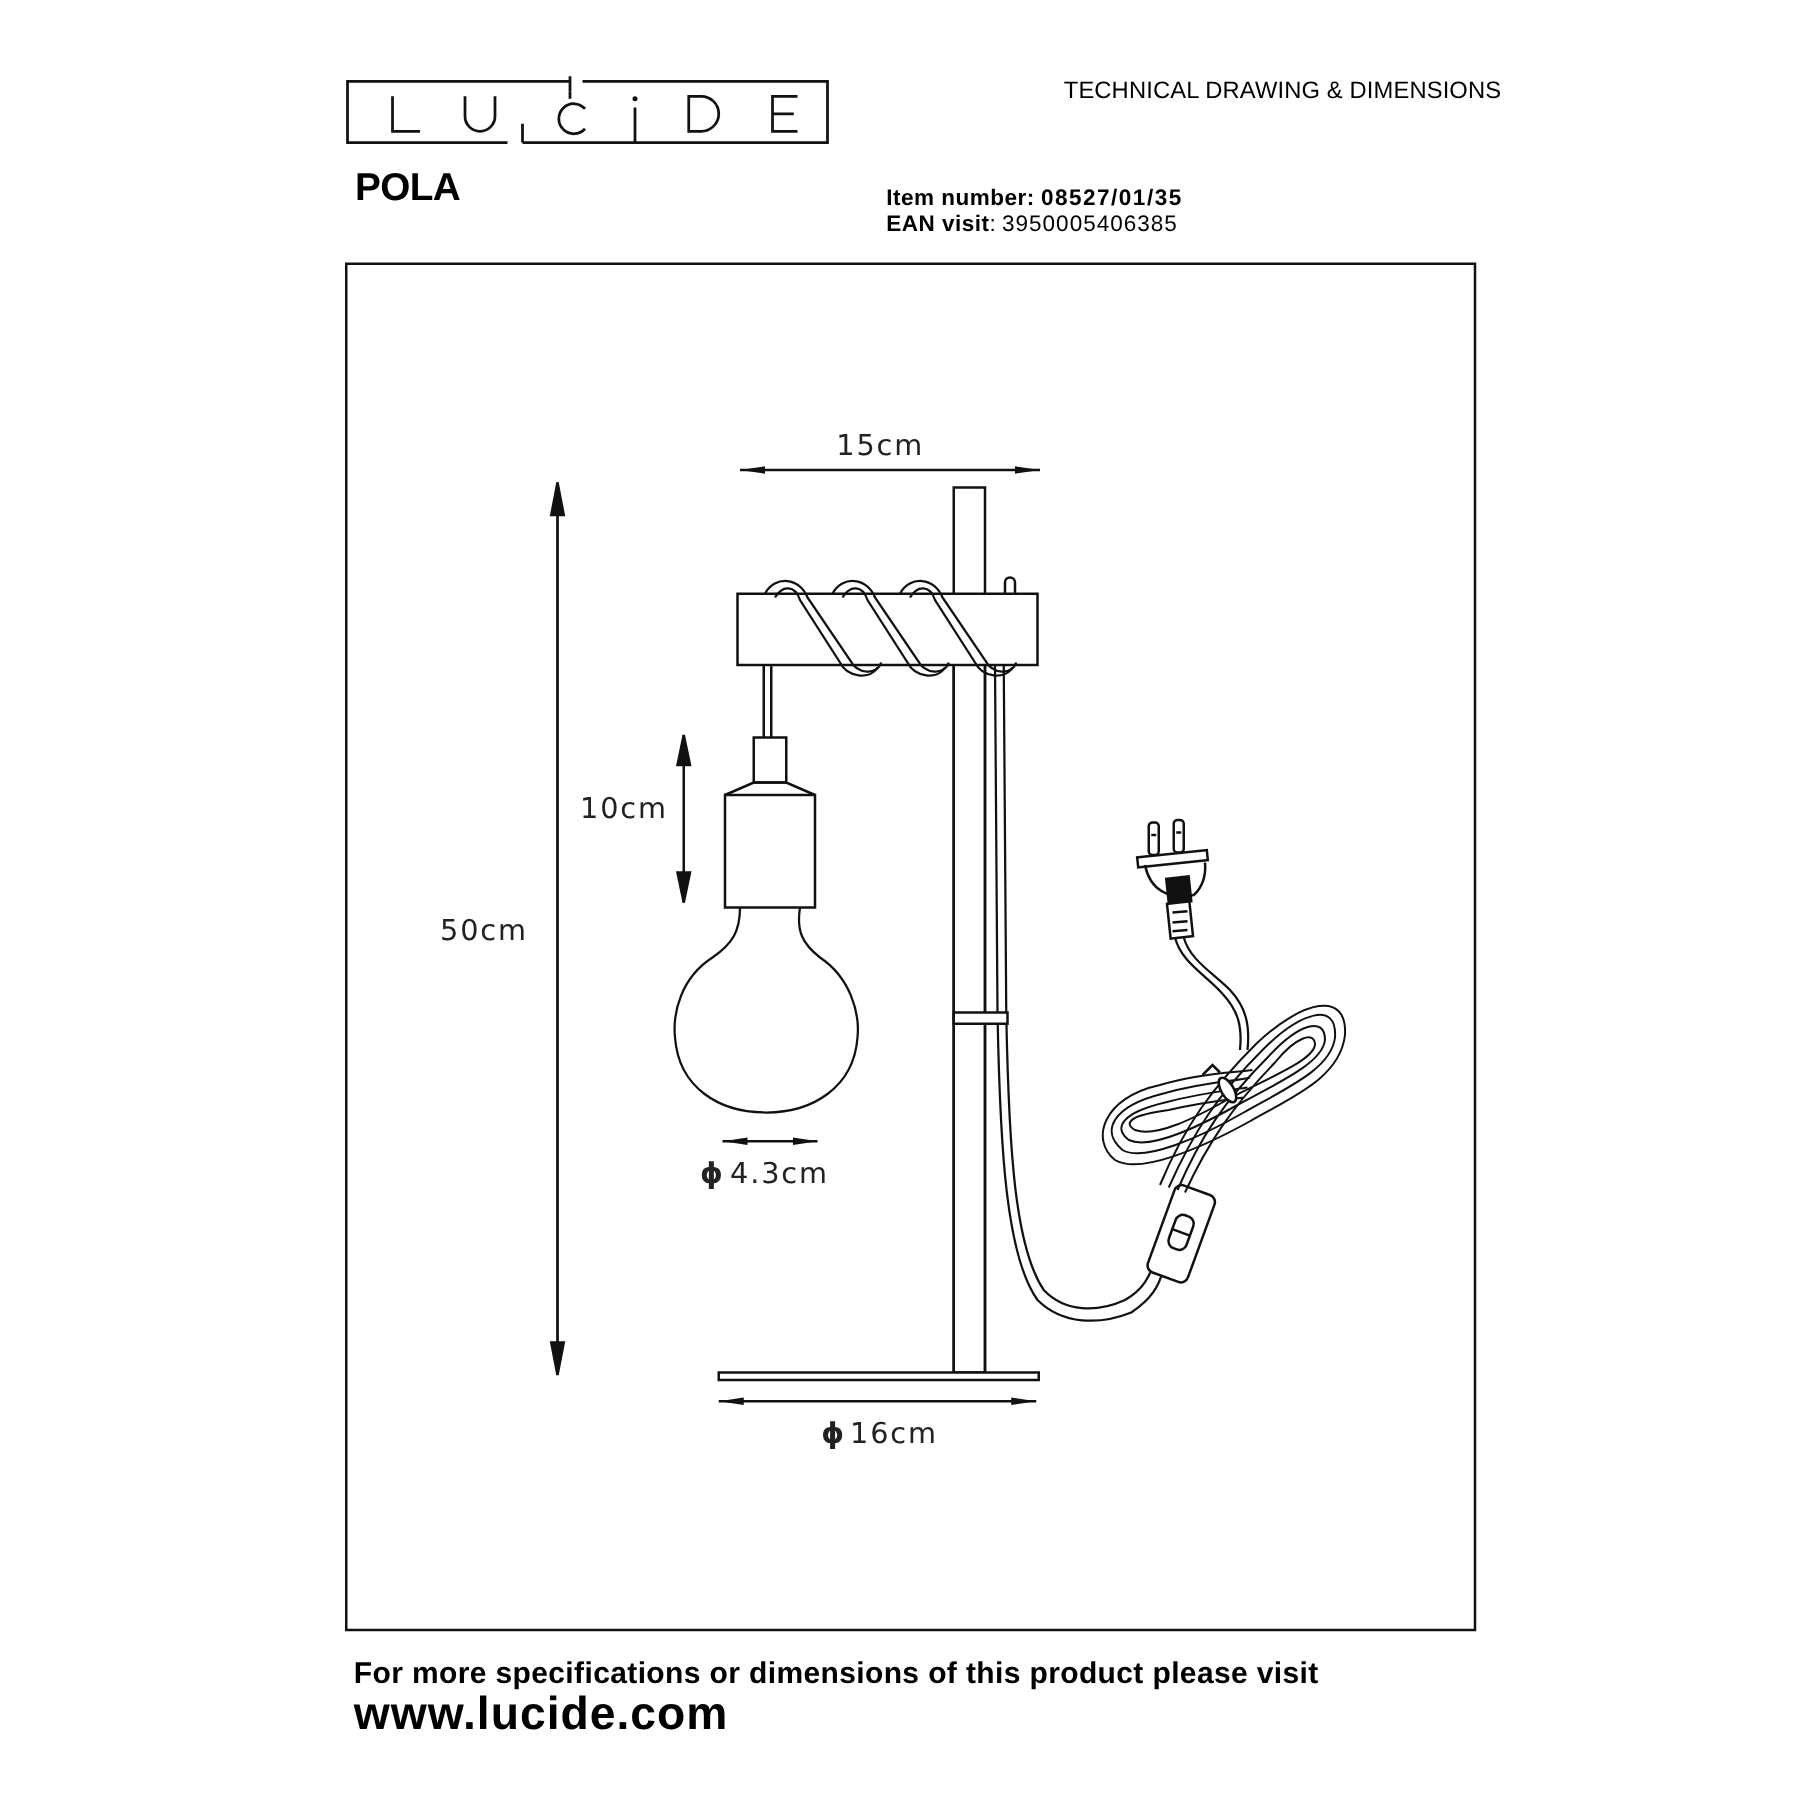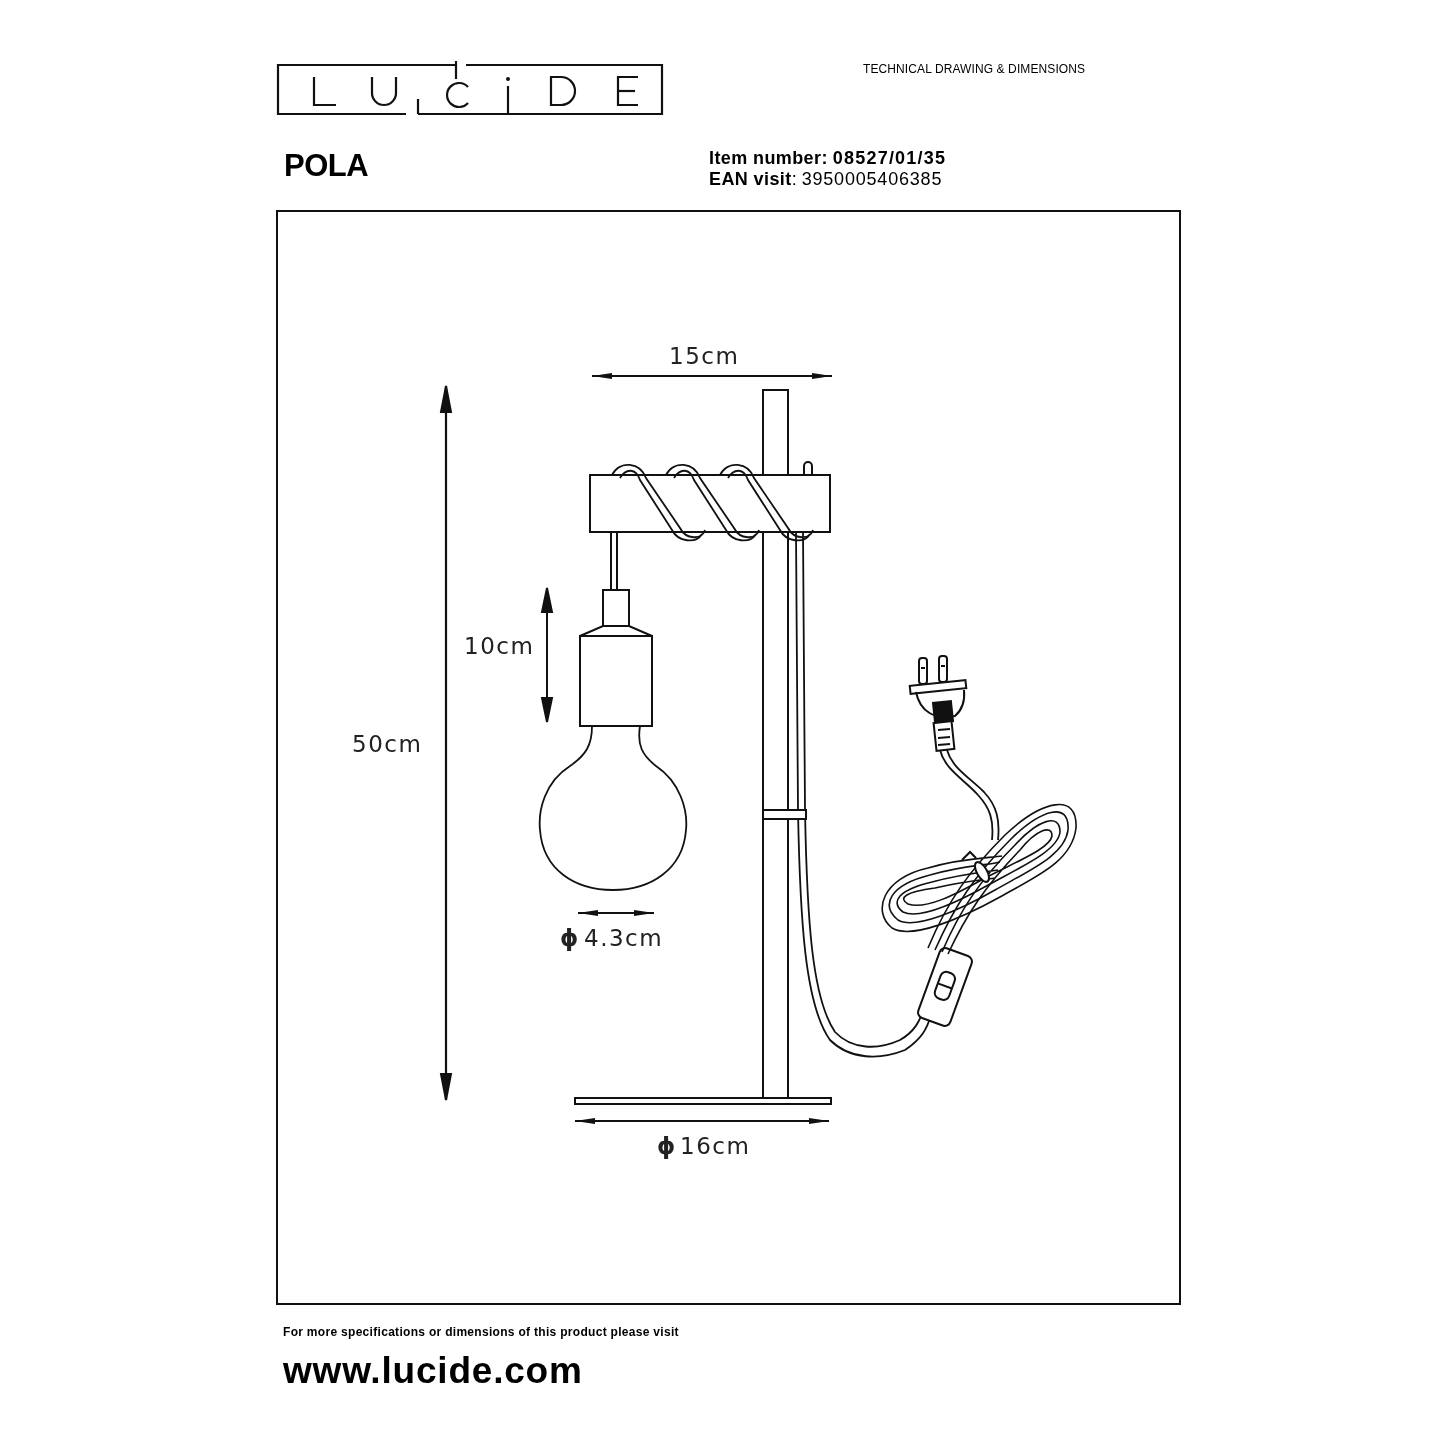--- a/index.html
+++ b/index.html
@@ -1,28 +1,28 @@
 <!DOCTYPE html>
 <html><head>
 <meta charset="utf-8">
 <style>
   html, body { margin:0; padding:0; background:#ffffff; }
   body { width:1445px; height:1445px; position:relative; overflow:hidden; font-family:"Liberation Sans", sans-serif; color:#000; }
   .logo { position:absolute; left:276px; top:59px; width:388px; height:58px; }
   .logo svg { display:block; }
-  .doc-type { position:absolute; left:851px; top:62px; font-size:12px; letter-spacing:0.1px;margin-left:12px; }
-  .product-name { position:absolute; left:284px; top:148px; font-size:31px; font-weight:bold; letter-spacing:-0.5px; }
+  .doc-type { position:absolute; left:851px; top:62px; font-size:19px; letter-spacing:0.1px; }
+  .product-name { position:absolute; left:284px; top:132px; font-size:31px; font-weight:bold; letter-spacing:-0.5px; }
   .meta { position:absolute; left:709px; top:148px; font-size:18px; line-height:21px; }
   .meta .k { font-weight:bold; letter-spacing:0.4px; }
   .meta .v { letter-spacing:0.8px; }
   .meta .v-bold { font-weight:bold; letter-spacing:1.2px; }
   .frame { position:absolute; left:276px; top:210px; width:901px; height:1091px; border:2px solid #111; }
   .drawing { position:absolute; left:0; top:0; width:1445px; height:1445px; pointer-events:none; }
   .dim { font-family:"DejaVu Sans", sans-serif; font-size:23px; font-weight:normal; letter-spacing:1.5px; fill:#222; }
-  .footer-line { position:absolute; left:283px; top:1325px; font-size:12px; font-weight:bold; letter-spacing:0.3px; }
+  .footer-line { position:absolute; left:283px; top:1325px; font-size:24px; font-weight:bold; letter-spacing:0.3px; }
   .footer-url { position:absolute; left:283px; top:1350px; font-size:37px; font-weight:bold; letter-spacing:0.8px; }
 </style>
 </head>
 <body>
 
 <div class="logo">
   <svg width="388" height="58" viewBox="0 0 388 58">
 
     <polyline points="180,6 2,6 2,55 130,55" fill="none" stroke="#111" stroke-width="2.2"></polyline>
     <polyline points="190,6 386,6 386,55 142,55" fill="none" stroke="#111" stroke-width="2.2"></polyline>

